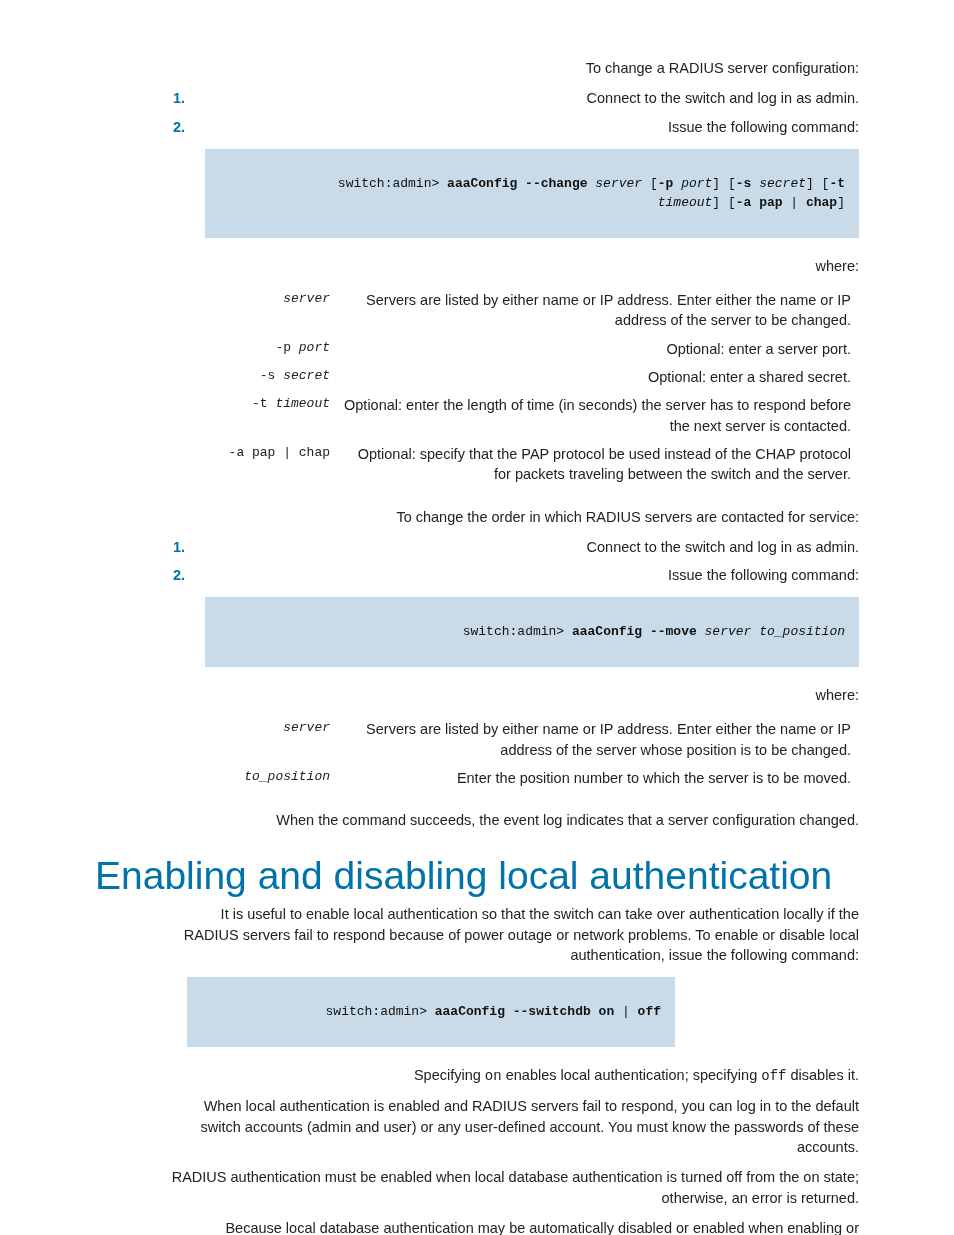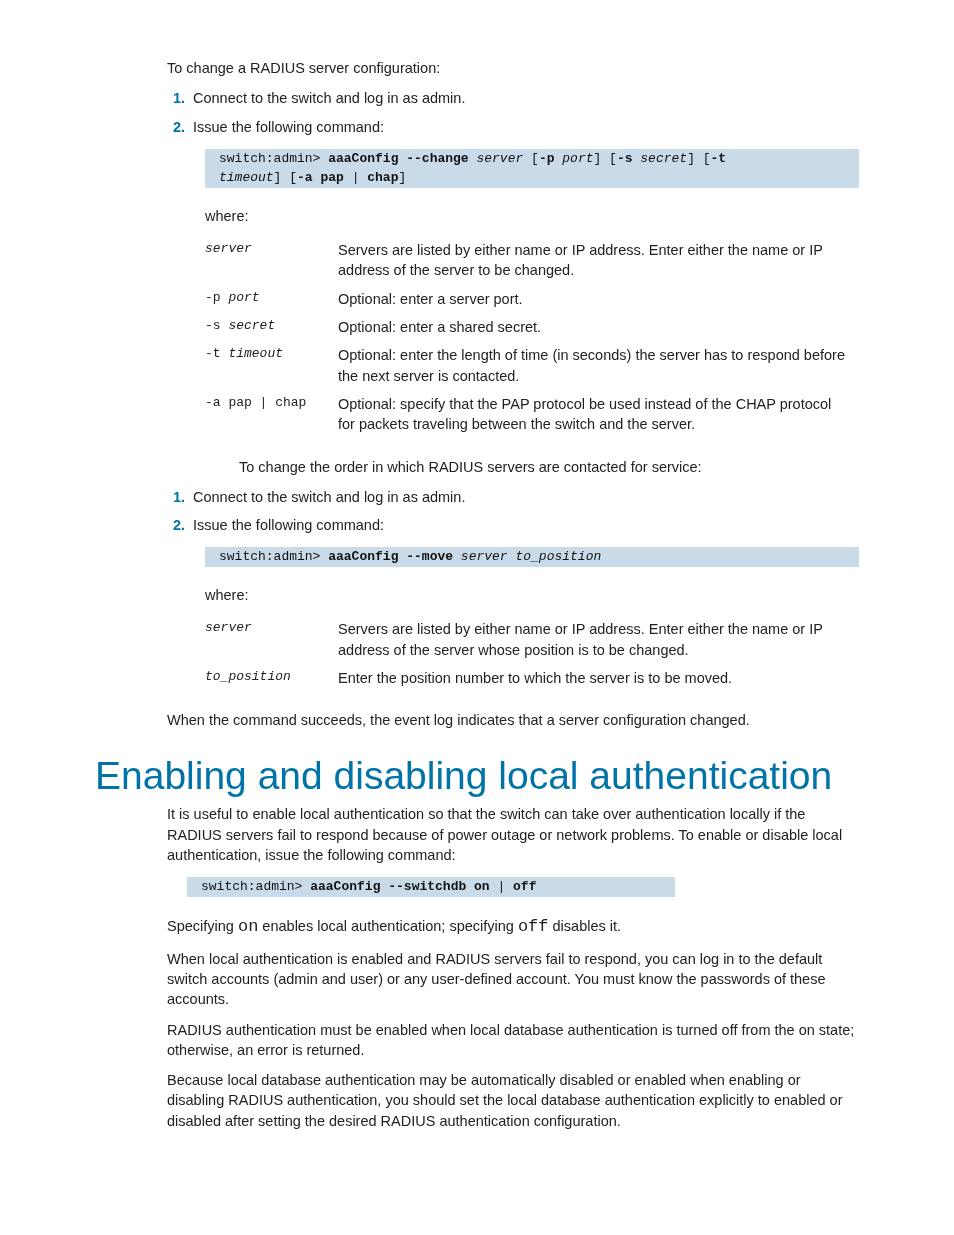--- a/index.html
+++ b/index.html
@@ -11,20 +11,21 @@
     padding: 0;
     background: #fff;
     width: 954px;
   }
   .page {
     padding: 58px 95px 40px 95px;
     box-sizing: border-box;
   }
   .content {
     padding-left: 72px;
+    text-align: right;
   }
   p {
     margin: 0 0 10px 0;
     line-height: 1.4;
   }
   ol {
     margin: 4px 0 10px 0;
     padding-left: 22px;
   }
   ol li {
@@ -33,21 +34,21 @@
     line-height: 1.4;
   }
   ol li::marker {
     color: #0073a8;
     font-weight: bold;
   }
   .code-block {
     background: #c9dbe8;
     font-family: "Courier New", monospace;
     font-size: 13px;
-    padding: 0 14px;
+    padding: 25px 14px;
     margin: 12px 0 18px 38px;
     line-height: 1.5;
     color: #111;
   }
   .code-block b { font-weight: bold; }
   .code-block i { font-style: italic; }
   .where {
     margin: 0 0 10px 38px;
   }
   table.params {
@@ -69,21 +70,21 @@
   table.params td.param i { font-style: italic; }
   h2 {
     font-family: "Futura", "Trebuchet MS", Arial, sans-serif;
     font-weight: 300;
     color: #0073a8;
     font-size: 39px;
     margin: 24px 0 6px 0;
   }
   .mono {
     font-family: "Courier New", monospace;
-    font-size: 17px;
+    font-size: 14px;
   }
 </style>
 </head>
 <body>
 
 <div class="page">
 
   <div class="content">
     <p>To change a RADIUS server configuration:</p>
     <ol>

